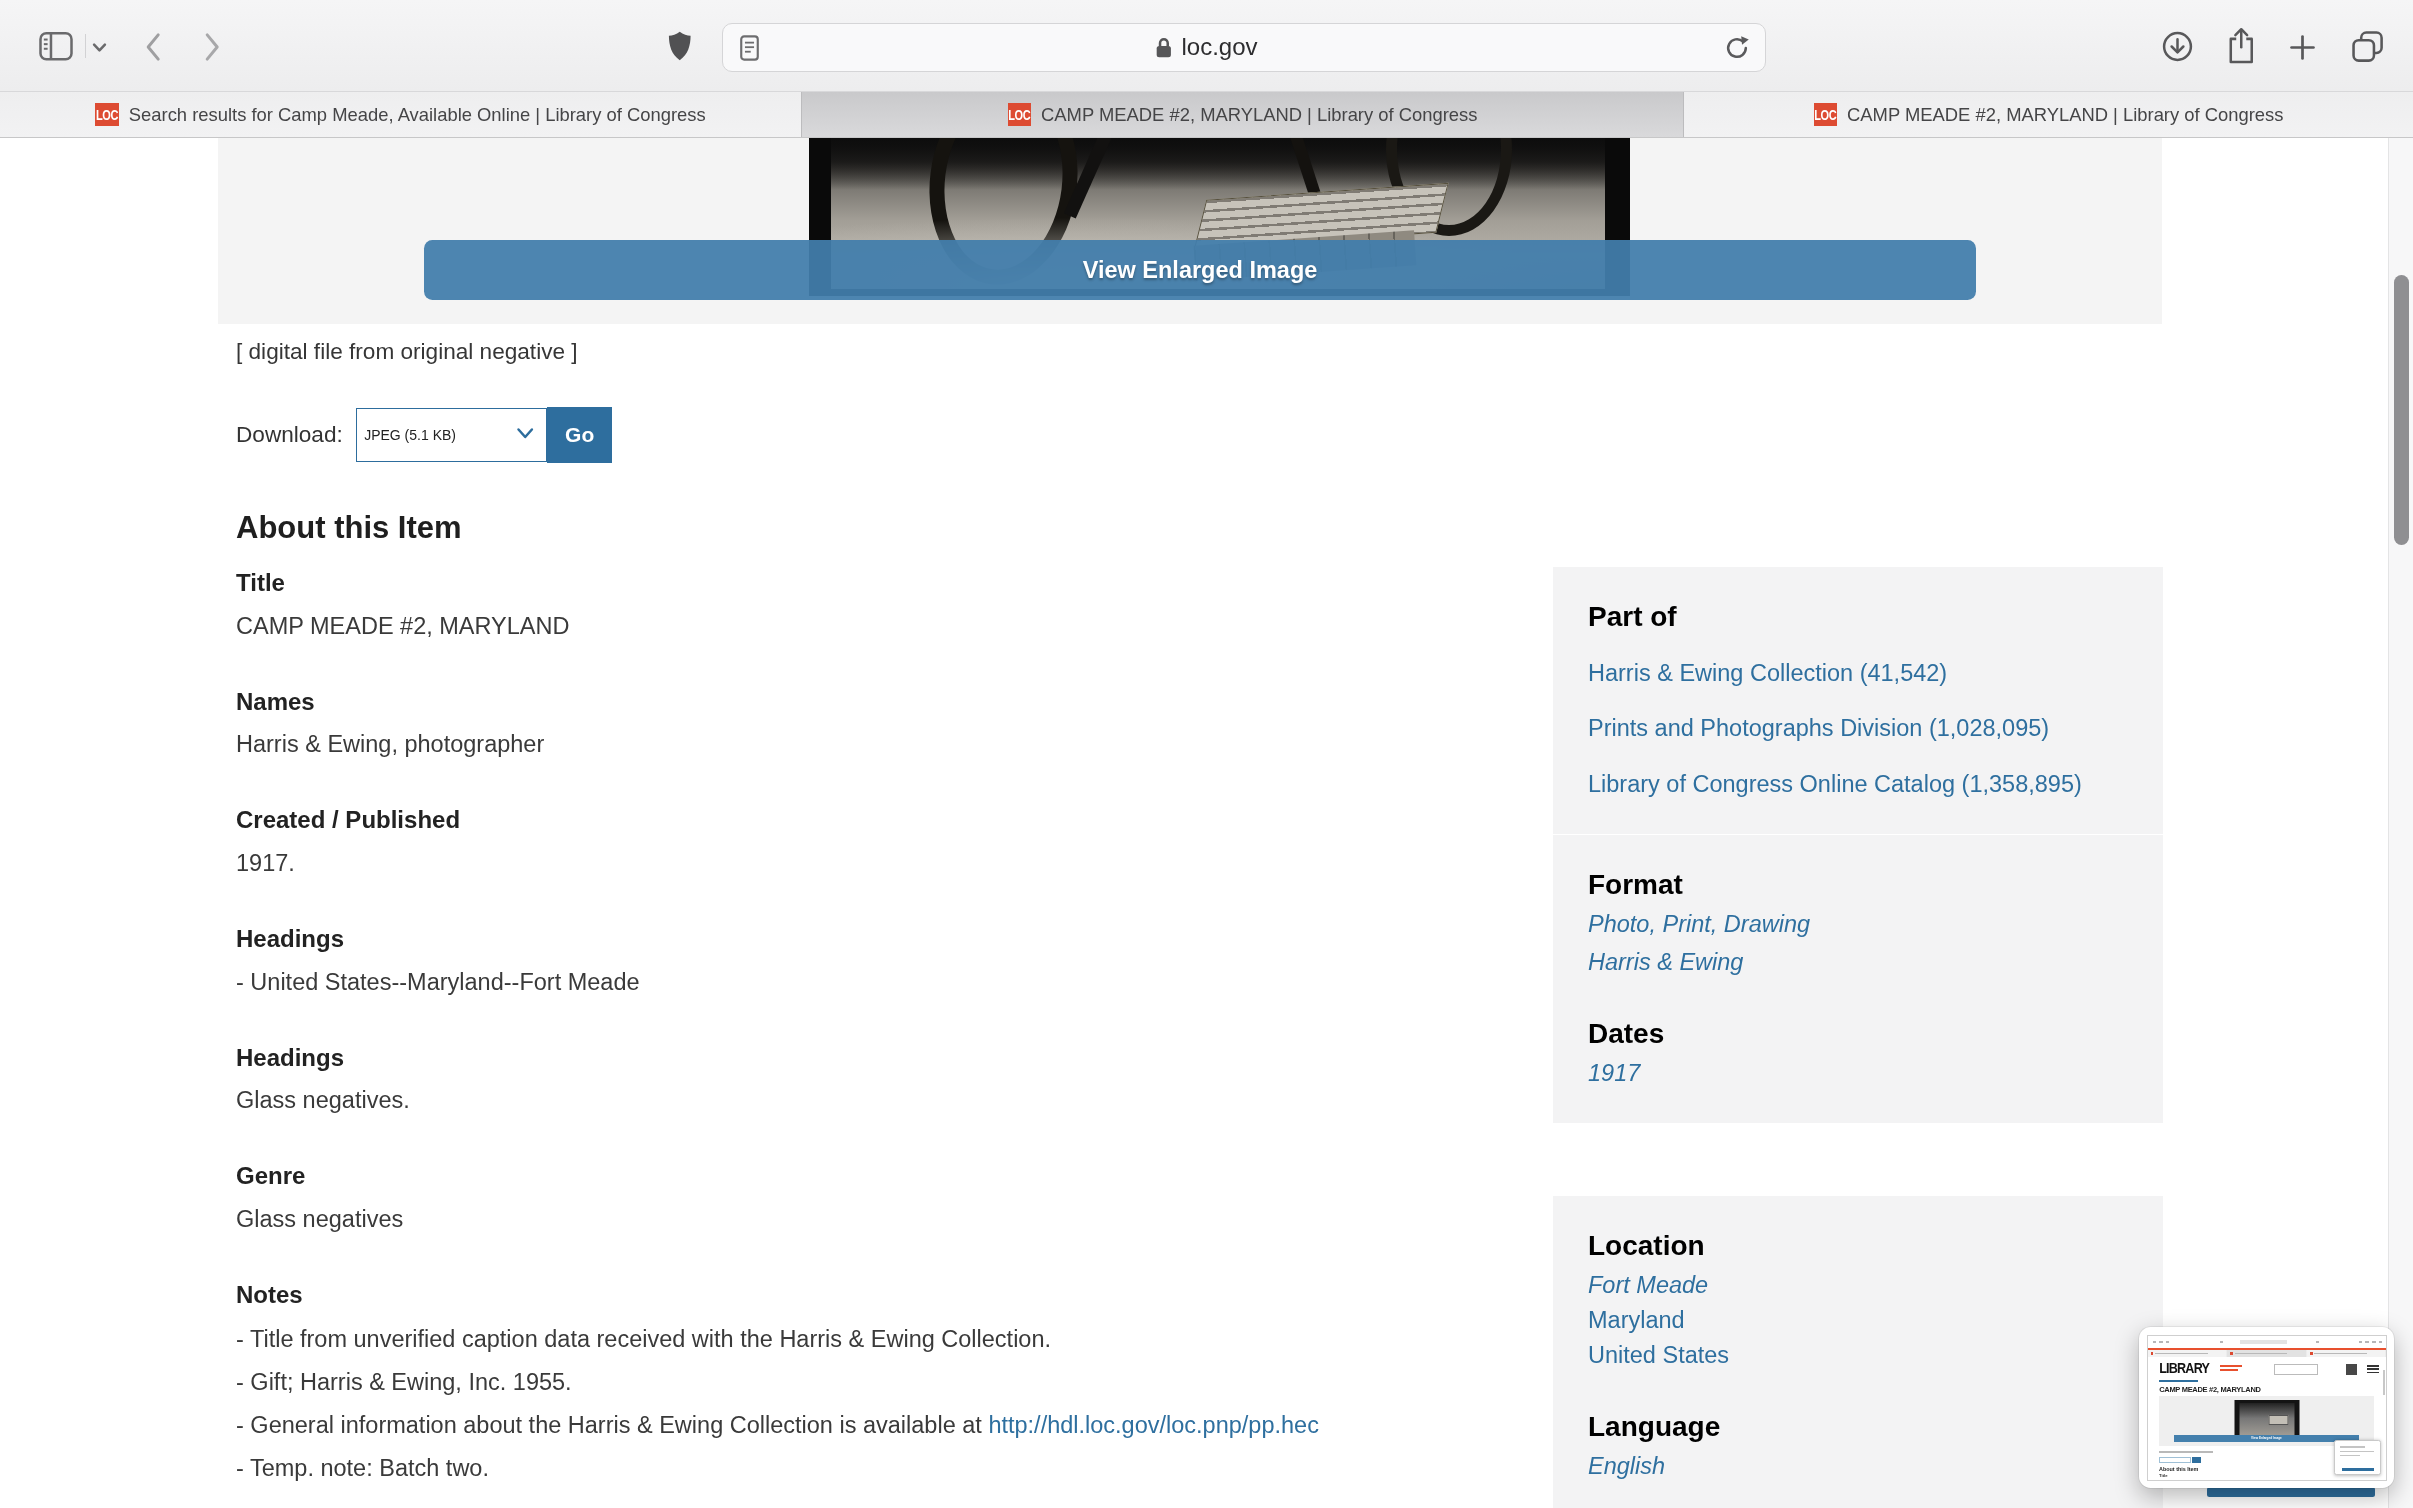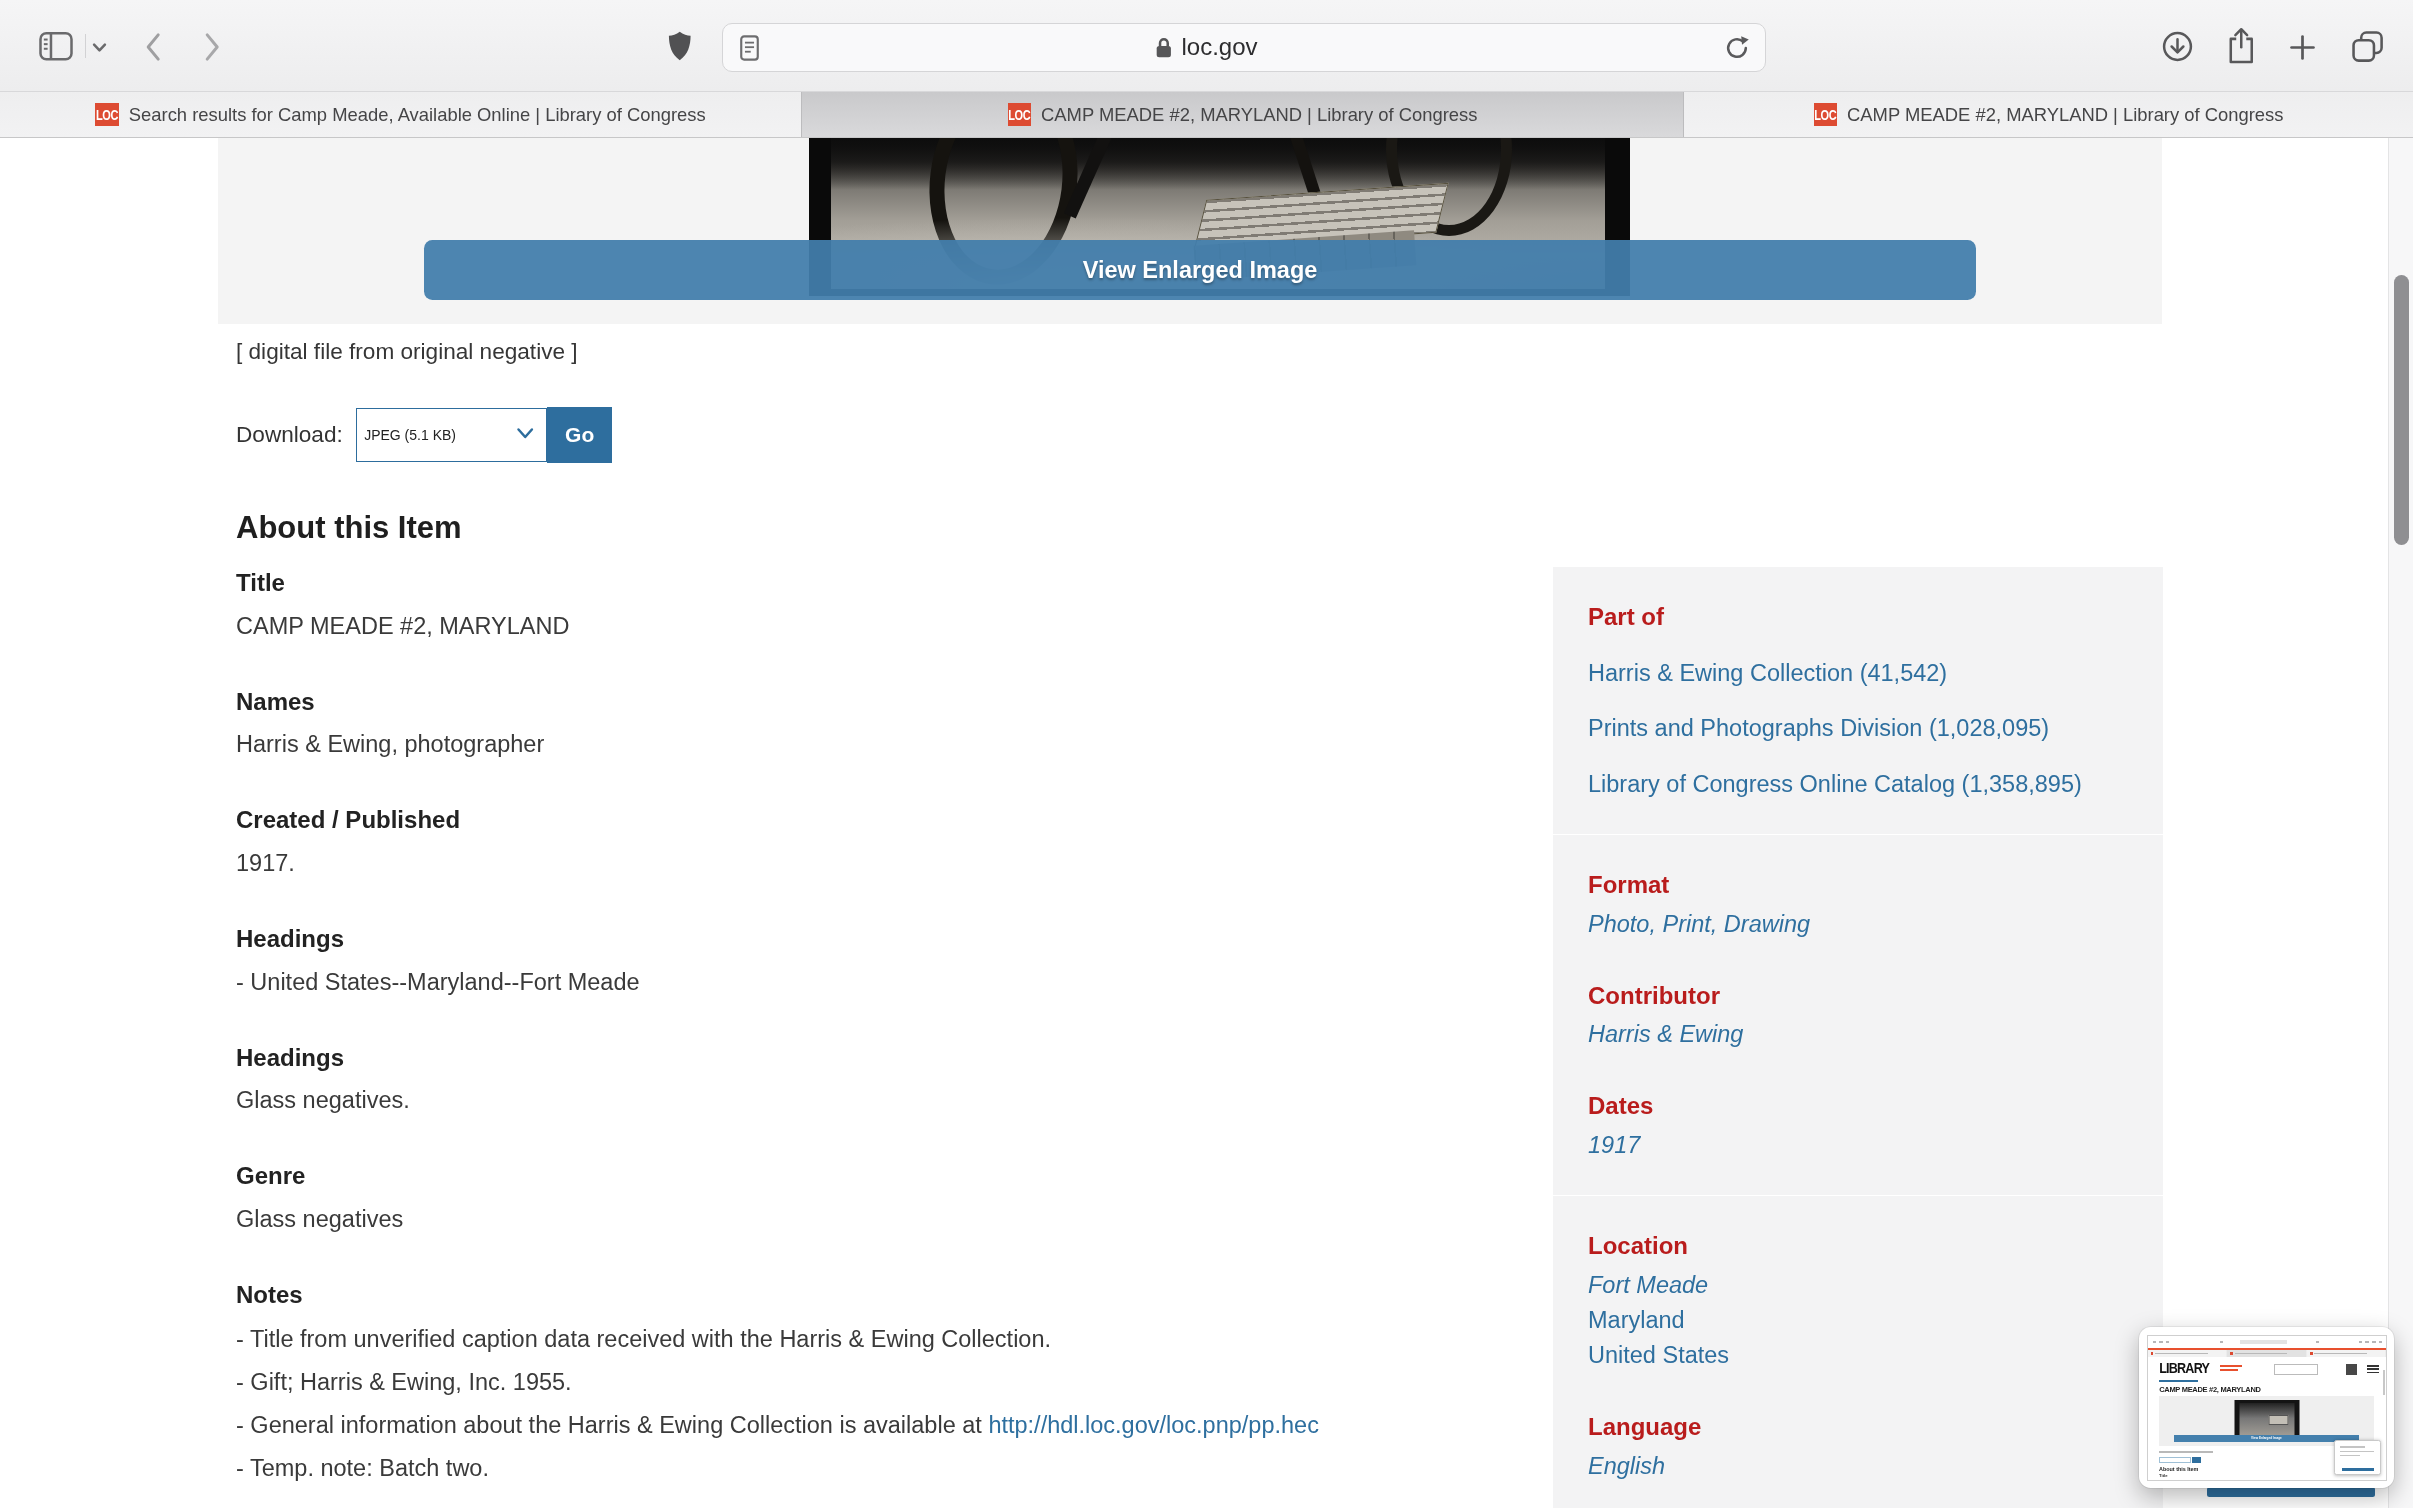--- a/index.html
+++ b/index.html
@@ -70,21 +70,21 @@
   .about h2{font-size:31px;font-weight:bold;color:#1f1f1f;}
   .f-label{margin-top:45px;font-size:24px;font-weight:bold;color:#222;line-height:30px;}
   .f-label.first{margin-top:22px;}
   .f-value{margin-top:11.7px;font-size:23.5px;line-height:32px;}
   .note{margin-top:11px;font-size:23.5px;line-height:32px;}
   .note.first{margin-top:12.6px;}
   .note a{color:var(--link-blue);text-decoration:none;cursor:pointer;}
 
   
   .side-box{position:absolute;left:1553px;width:610px;background:#f3f3f4;padding:34px 35px;}
-  .sb-heading{font-size:24px;font-weight:bold;color:#b91c1c;line-height:32px;}
+  .sb-heading{font-size:28px;font-weight:bold;color:#000000;line-height:32px;}
   .sb-heading.gap{margin-top:40px;}
   .sb-link{display:block;font-size:23.5px;line-height:32px;color:var(--link-blue);text-decoration:none;
     white-space:nowrap;cursor:pointer;}
   .sb-link.roomy{margin-top:23.5px;}
   .sb-link.snug{margin-top:6.7px;font-style:italic;}
   .sb-link.tight{margin-top:3.4px;}
 
   
   .scroll-track{position:absolute;left:2388px;top:138px;width:25px;height:1370px;background:#f7f7f8;border-left:0.8px solid #e4e4e5;}
   .scroll-thumb{position:absolute;left:5px;top:137px;width:15px;height:270px;background:#8f8f92;border-radius:7.5px;}
@@ -305,21 +305,20 @@
   <div class="side-box" style="top:567px;">
     <div class="sb-heading">Part of</div>
     <a class="sb-link roomy">Harris &amp; Ewing Collection (41,542)</a>
     <a class="sb-link roomy">Prints and Photographs Division (1,028,095)</a>
     <a class="sb-link roomy">Library of Congress Online Catalog (1,358,895)</a>
   </div>
 
   <div class="side-box" style="top:835px;">
     <div class="sb-heading">Format</div>
     <a class="sb-link snug">Photo, Print, Drawing</a>
-    <div class="sb-heading gap">Contributor</div>
     <a class="sb-link snug">Harris &amp; Ewing</a>
     <div class="sb-heading gap">Dates</div>
     <a class="sb-link snug">1917</a>
   </div>
 
   <div class="side-box" style="top:1196px;height:313px;">
     <div class="sb-heading">Location</div>
     <a class="sb-link snug">Fort Meade</a>
     <a class="sb-link tight">Maryland</a>
     <a class="sb-link tight">United States</a>

